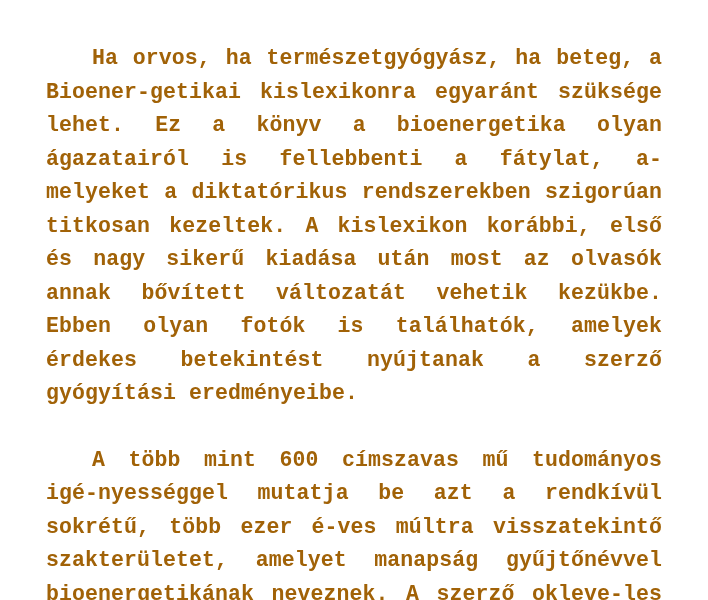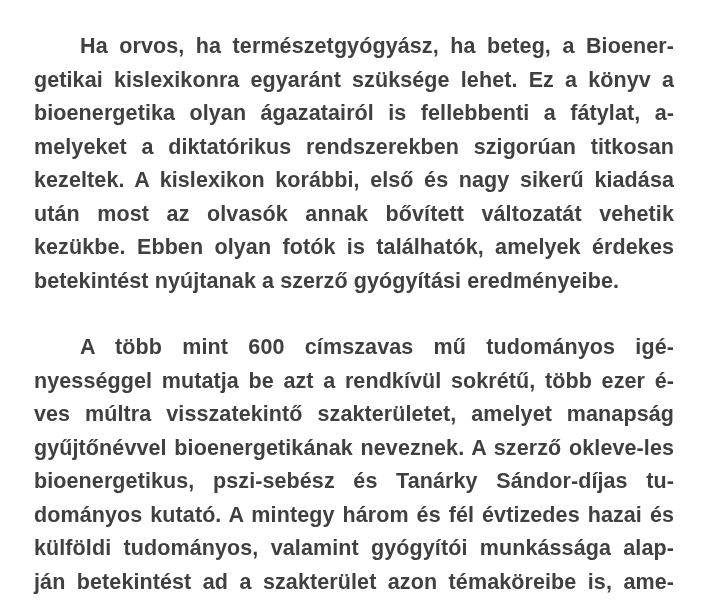--- a/index.html
+++ b/index.html
@@ -15,28 +15,28 @@
   }
   .page {
     position: relative;
     width: 708px;
     height: 600px;
     box-sizing: border-box;
     padding: 30px 34px 10px 34px;
     background: #ffffff;
   }
   .para {
-    color: #404040;
-    font-family: Liberation Sans, sans-serif;
+    color: #a16207;
+    font-family: Liberation Mono, monospace;
     font-size: 21.5px;
     line-height: 33.5px;
     text-align: justify;
     text-justify: inter-word;
     font-weight: 700;
-    margin: 0;
+    margin: 12px;
     letter-spacing: 0.1px;
   }
   .para + .para {
     margin-top: 33px;
   }
   .para .indent {
     display: inline-block;
     width: 46px;
   }
   

